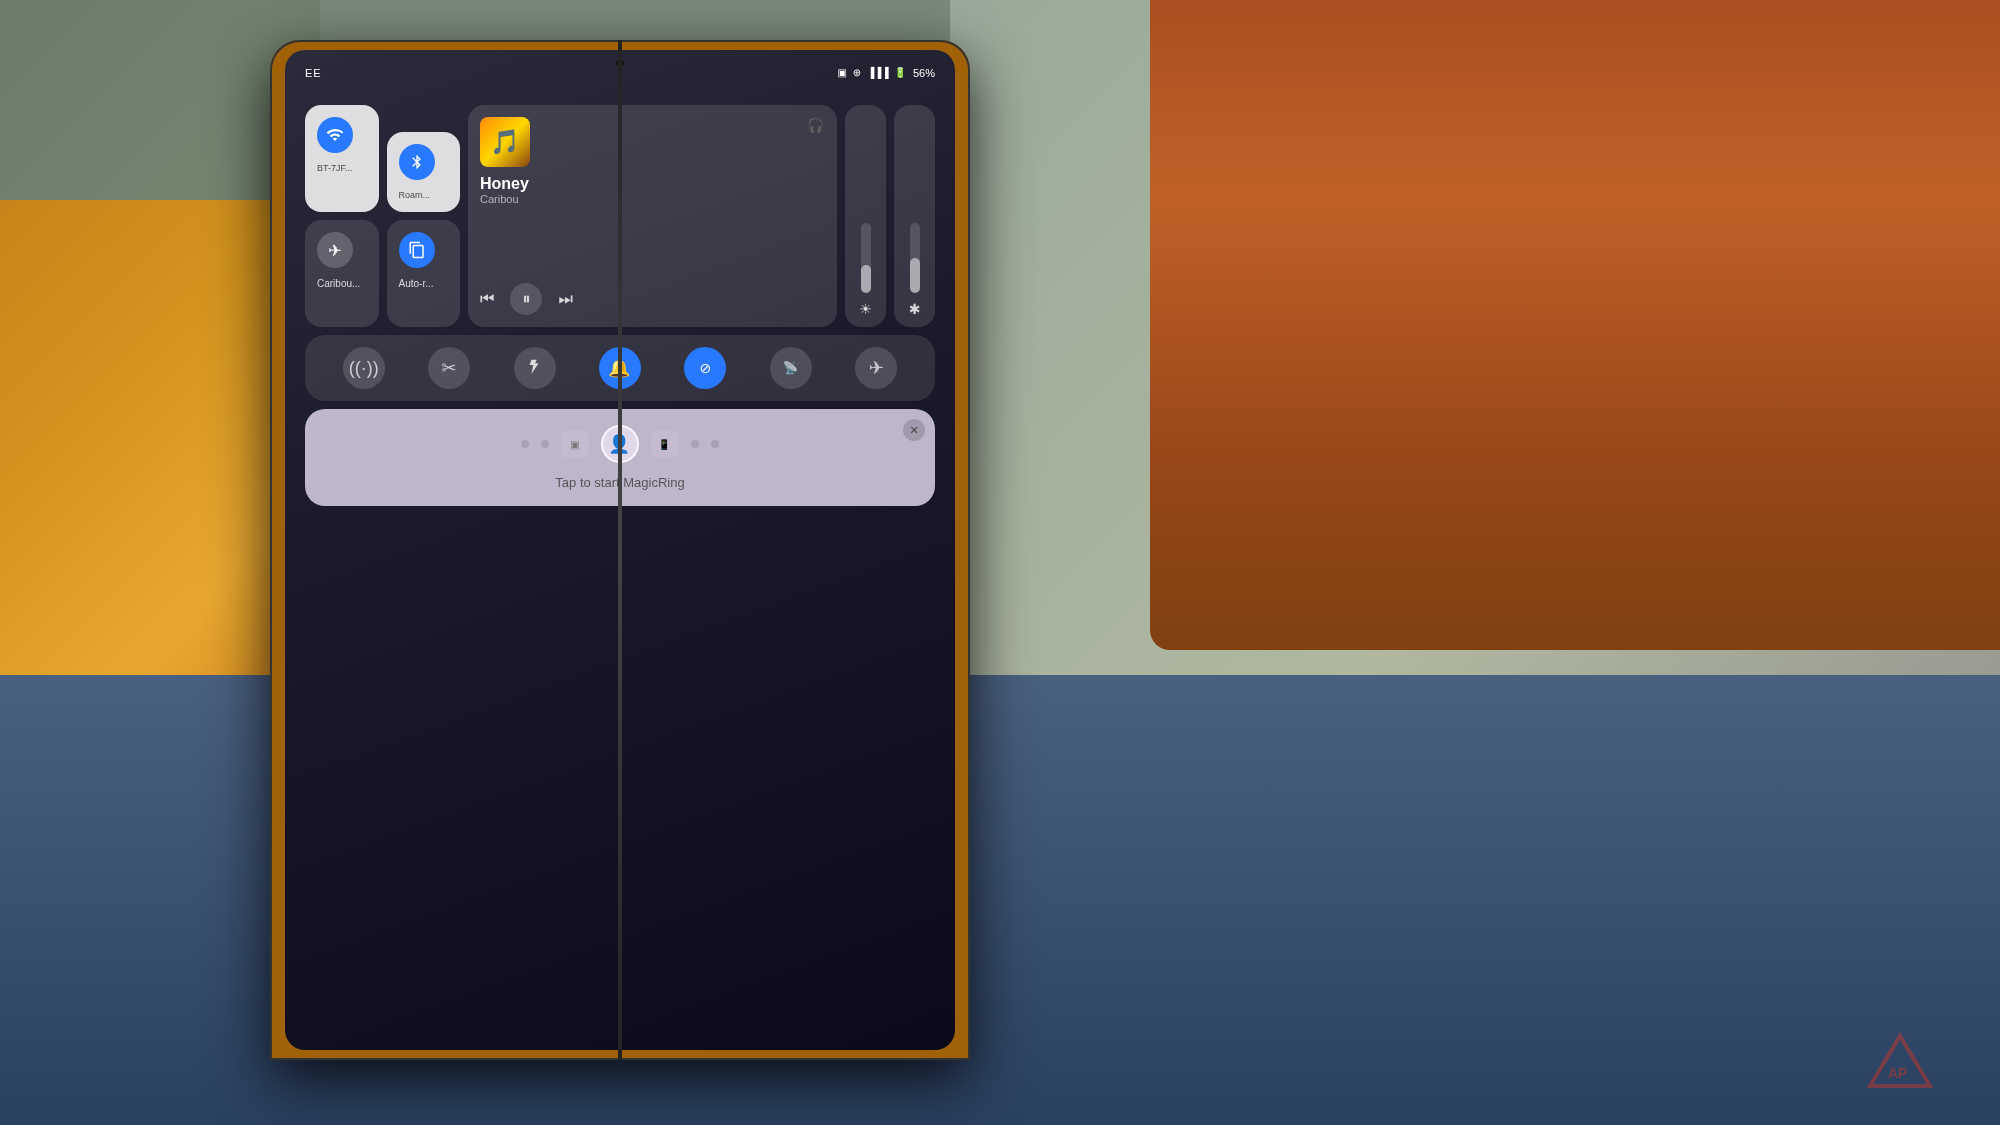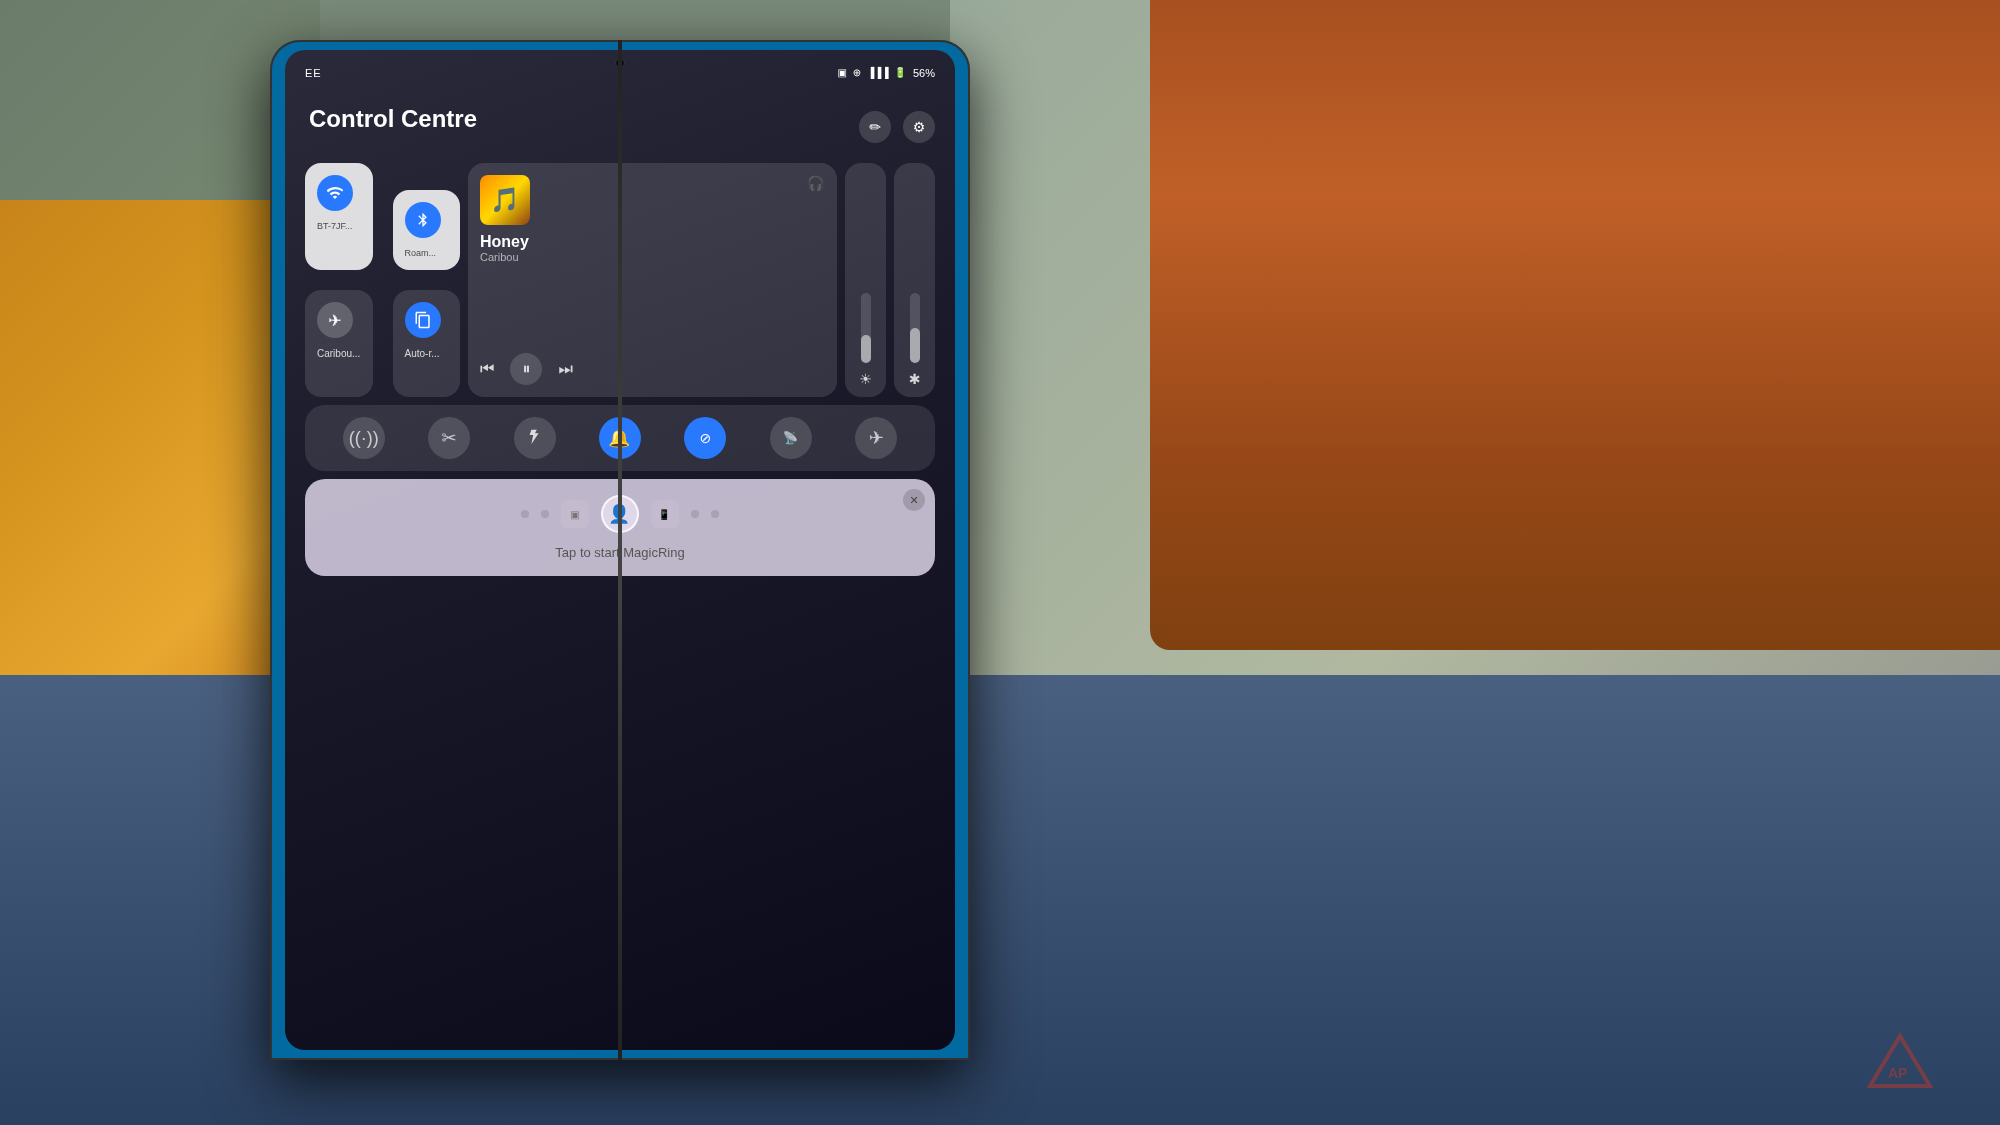--- a/index.html
+++ b/index.html
@@ -56,21 +56,21 @@
       left: 0; bottom: 0;
       width: 2000px; height: 450px;
       background: linear-gradient(180deg, #4a6080 0%, #3a5070 50%, #2a4060 100%);
     }
 
     
     .phone {
       position: absolute;
       left: 270px; top: 40px;
       width: 700px; height: 1020px;
-      background: #0369a1;
+      background: #a16207;
       border-radius: 30px 30px 0 0;
       box-shadow: 0 20px 60px rgba(0,0,0,0.8), inset 0 0 0 2px #333;
     }
 
     
     .phone-screen {
       position: absolute;
       left: 15px; top: 10px;
       width: 670px; height: 1000px;
       background: linear-gradient(160deg, #2a2a3a 0%, #1a1a2a 40%, #0a0a1a 100%);
@@ -384,35 +384,24 @@
         <span style="font-size:10px;">▣</span>
         <span style="font-size:10px;">⊕</span>
         <span style="font-size:10px;">▐▐▐</span>
         <span style="font-size:10px;">🔋</span>
         <span>56%</span>
       </div>
     </div>
 
     <div class="control-centre" style="top:55px;">
 
-      <div style="display:flex; align-items:center; justify-content:space-between; margin-bottom:14px;">
-        <span class="cc-title">Control Centre</span>
-        <div style="display:flex; gap:12px;">
-          <div class="cc-icon-btn">
-            <span>✏</span>
-          </div>
-          <div class="cc-icon-btn">
-            <span>⚙</span>
-          </div>
-        </div>
-      </div>
 
       <div style="display:flex; gap:8px; margin-bottom:8px;">
 
-        <div style="display:grid; grid-template-columns:1fr 1fr; grid-template-rows:1fr 1fr; gap:20px; width:155px;">
+        <div style="display:grid; grid-template-columns:1fr 1fr; grid-template-rows:1fr 1fr; gap:8px; width:155px;">
 
           <div class="tile-small" style="background:rgba(255,255,255,0.85); min-height:80px;">
             <div class="tile-icon-wrap blue">
               <svg width="18" height="18" viewBox="0 0 24 24" fill="white">
                 <path d="M1 9l2 2c5.07-5.07 13.17-5.38 18.61-.9L23 8C16.93 2.72 8.45 2.5 2.1 7.36L1 9zm8 8l3 3 3-3c-1.65-1.66-4.34-1.66-6 0zm-4-4l2 2c2.76-2.76 7.24-2.76 10 0l2-2C15.14 9.14 8.87 9.14 5 13z"></path>
               </svg>
             </div>
             <span class="tile-label" style="color:rgba(0,0,0,0.7); font-size:9px;">BT-7JF...</span>
           </div>
 

